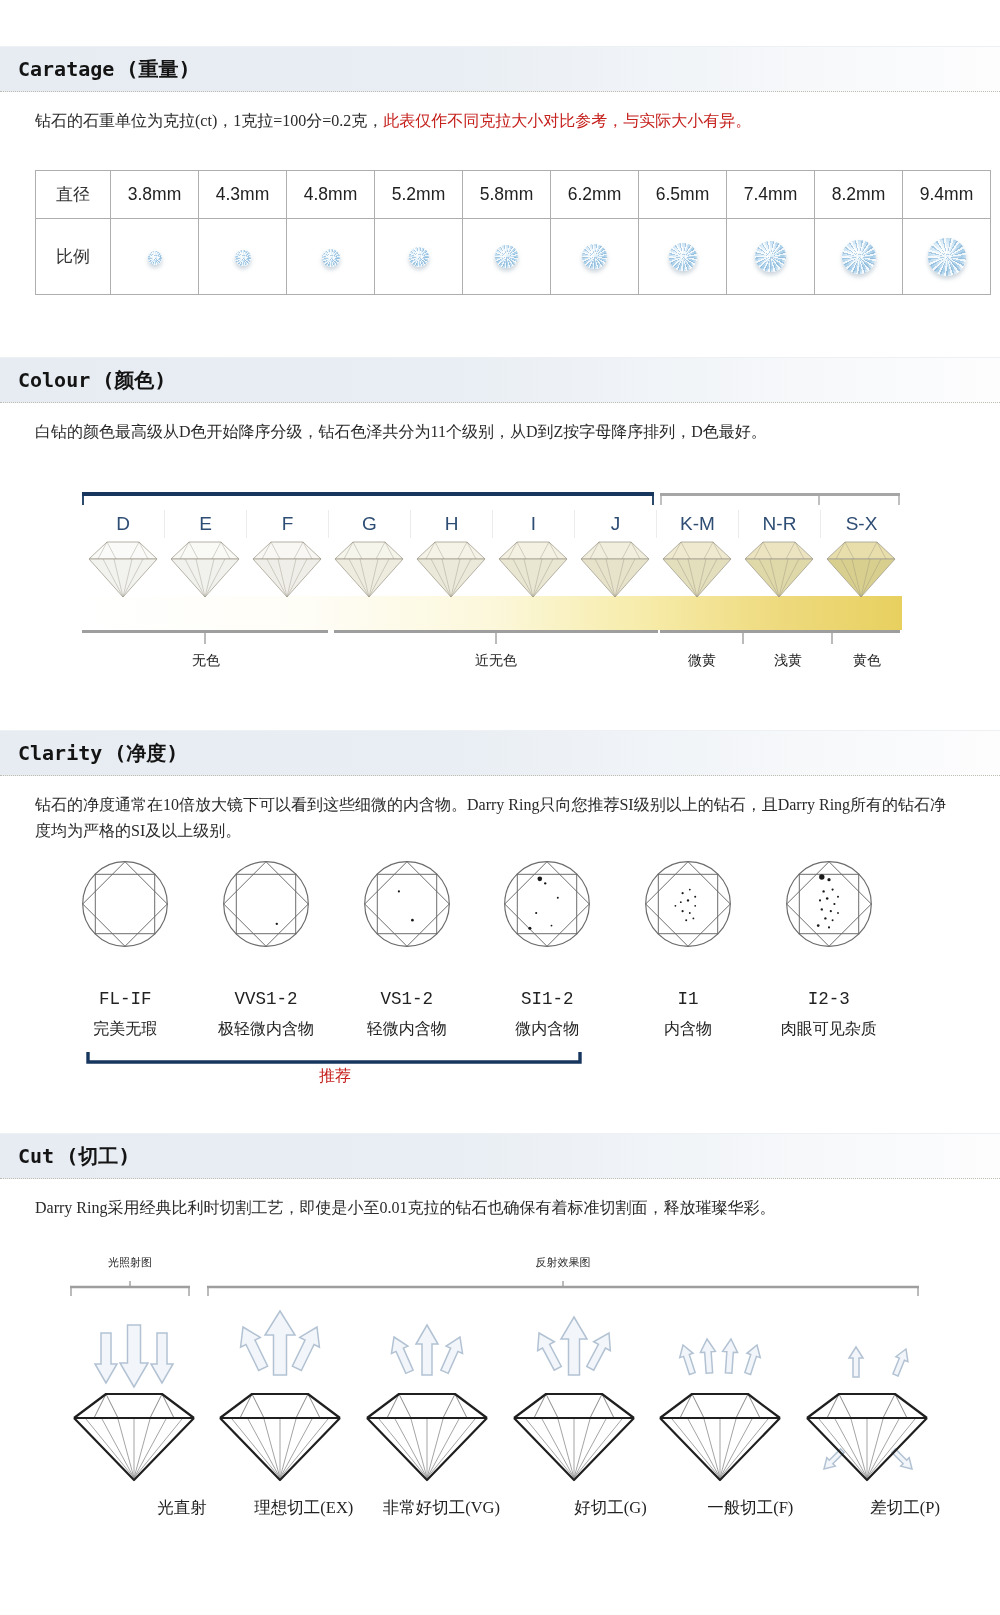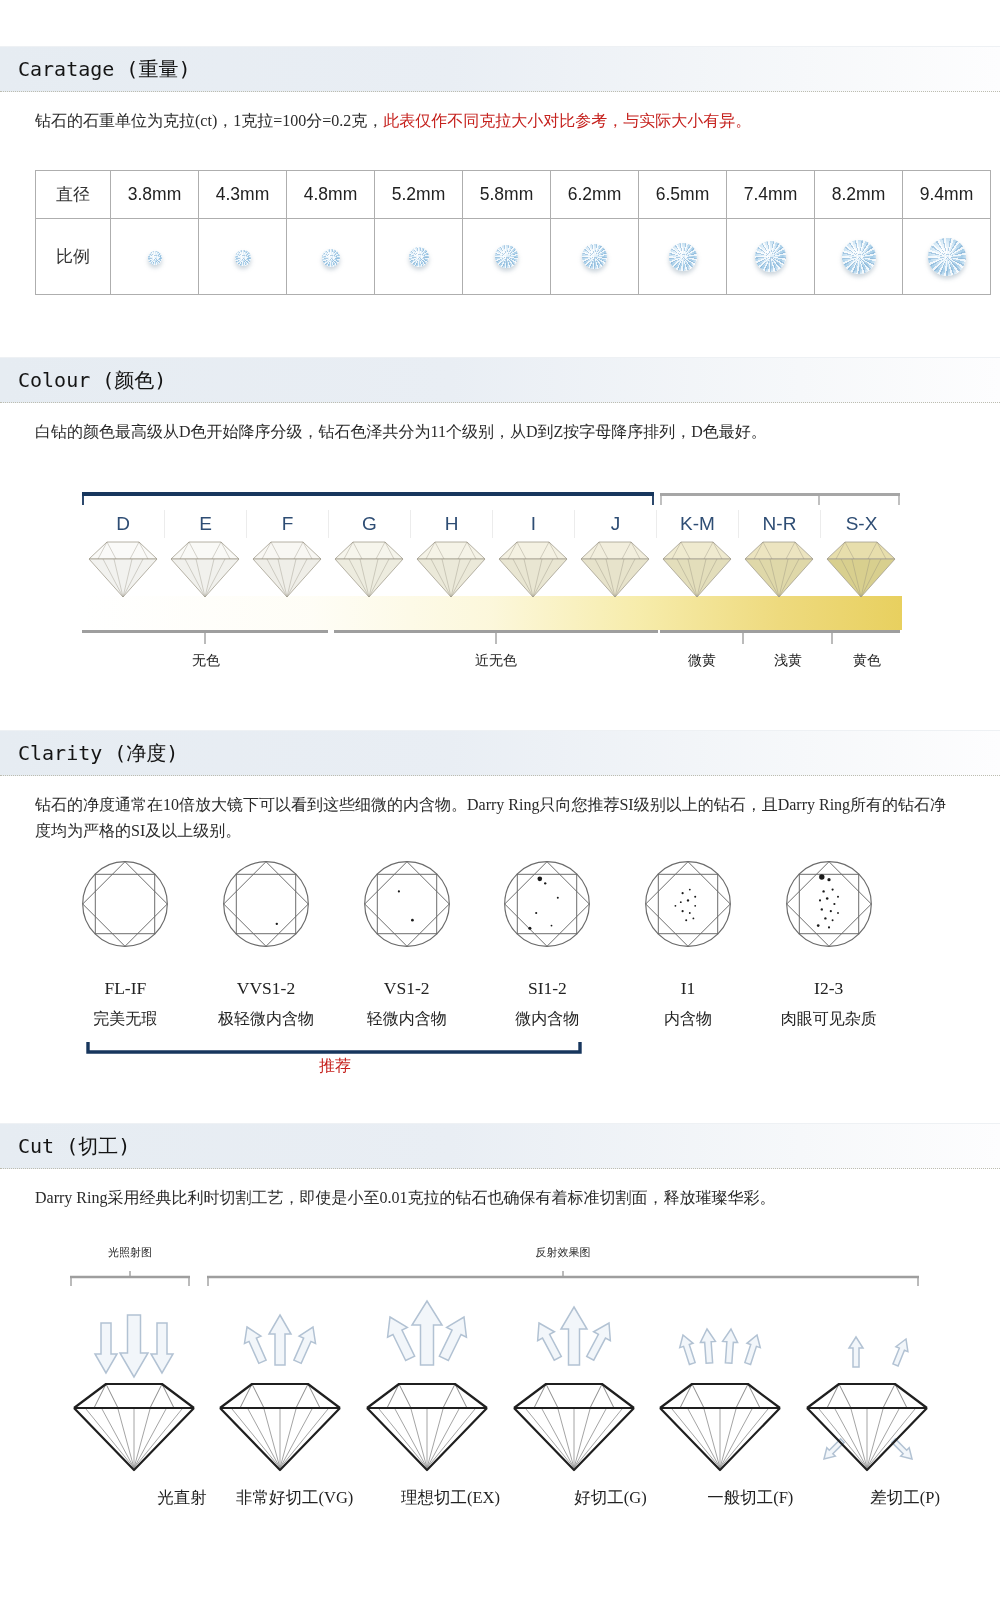--- a/index.html
+++ b/index.html
@@ -1,21 +1,21 @@
 <!DOCTYPE html>
 <html><head>
 <meta charset="utf-8">
 <style>
   html,body{margin:0;padding:0;background:#fff;}
   .page{width:1000px;background:#fff;font-family:"Liberation Serif","DejaVu Serif",serif;color:#2a2a2a;overflow:hidden;}
 
   .sec-header{
     margin-top:46px;height:44px;line-height:44px;padding-left:18px;
     font-family:"DejaVu Sans Mono","Liberation Mono",monospace;
-    font-weight:normal;font-size:20px;color:#141414;
+    font-weight:bold;font-size:20px;color:#141414;
     background:linear-gradient(90deg,#e6ecf2 0%,#e9eef4 45%,#f6f8fa 80%,#fdfdfe 100%);
     border-top:1px solid #eef1f4;
     border-bottom:1px dotted #bdbdb0;
   }
   .sec-header:first-child{margin-top:46px;}
   .para{margin:16px 35px 0 35px;width:920px;font-size:16px;line-height:1.65;}
   .para .warn{font-weight:bold;}
 
   
   table.carat{border-collapse:collapse;margin:36px 0 0 35px;table-layout:fixed;}
@@ -39,21 +39,21 @@
   .colour-letters .ccell:first-child{border-left:none;}
   .colour-gems .ccell{height:64px;}
   .grad-bar{width:820px;height:34px;margin-top:-6px;
     background:linear-gradient(90deg, rgba(255,252,235,0) 0%, rgba(252,246,210,.2) 28%, rgba(248,238,175,.45) 50%, rgba(243,228,135,.7) 68%, #eeda7e 85%, #e8d05f 100%);}
   .colour-groups{position:relative;height:24px;margin-top:2px;}
   .glabel{position:absolute;transform:translateX(-50%);font-size:14px;color:#222;white-space:nowrap;}
 
   
   .clarity-row{display:flex;margin:14px 0 0 55px;width:844px;}
   .clar-col{flex:1;text-align:center;}
-  .clar-grade{margin-top:25px;font-size:17.5px;color:#222;font-family:Liberation Serif, serif;}
+  .clar-grade{margin-top:36px;font-size:17.5px;color:#222;font-family:Liberation Mono, monospace;}
   .clar-desc{margin-top:10px;font-size:16px;color:#222;}
   .clar-bracket{display:block;margin:10px 0 0 55px;}
   .recommend{margin:0 0 0 55px;width:560px;text-align:center;font-size:16px;}
 
   
   .cut-toplabels{position:relative;margin:34px 0 0 60px;width:880px;height:24px;font-size:11px;}
   .cut-toplabels span{position:absolute;transform:translateX(-50%);white-space:nowrap;}
   .cut-bracket{display:block;margin:2px 0 0 60px;}
   .cut-row{display:flex;margin:0 0 0 60px;width:880px;}
   .cut-col{flex:1;text-align:right;}
@@ -410,20 +410,42 @@
             <line x1="45" y1="97" x2="57" y2="121"></line>
   <line x1="101" y1="97" x2="89" y2="121"></line>
             <line x1="101" y1="97" x2="113" y2="121"></line>
           </g>
   <polyline class="o" points="13,121 45,97 101,97 133,121"></polyline>
   <line class="o" x1="13" y1="121" x2="133" y2="121"></line>
   <polyline class="o" points="13,121 73,183 133,121"></polyline>
   </svg>
      <div class="cut-label">光直射</div></div>
       <div class="cut-col"><svg width="146" height="190" viewBox="0 0 146 190">
+  <polygon class="arrow" points="0,0 11,17 5,17 5,46 -5,46 -5,17 -11,17" transform="translate(36,30) rotate(-26)"></polygon>
+          <polygon class="arrow" points="0,0 15,24 6.5,24 6.5,64 -6.5,64 -6.5,24 -15,24" transform="translate(73,14) rotate(0)"></polygon>
+          <polygon class="arrow" points="0,0 11,17 5,17 5,46 -5,46 -5,17 -11,17" transform="translate(110,30) rotate(26)"></polygon>
+  <line class="fan" x1="73" y1="181" x2="25" y2="122"></line>
+          <line class="fan" x1="73" y1="181" x2="41" y2="122"></line>
+          <line class="fan" x1="73" y1="181" x2="57" y2="122"></line>
+          <line class="fan" x1="73" y1="181" x2="73" y2="122"></line>
+          <line class="fan" x1="73" y1="181" x2="89" y2="122"></line>
+          <line class="fan" x1="73" y1="181" x2="105" y2="122"></line>
+          <line class="fan" x1="73" y1="181" x2="121" y2="122"></line>
+  <g class="cf" fill="none">
+            <line x1="45" y1="97" x2="33" y2="121"></line>
+            <line x1="45" y1="97" x2="57" y2="121"></line>
+  <line x1="101" y1="97" x2="89" y2="121"></line>
+            <line x1="101" y1="97" x2="113" y2="121"></line>
+          </g>
+  <polyline class="o" points="13,121 45,97 101,97 133,121"></polyline>
+  <line class="o" x1="13" y1="121" x2="133" y2="121"></line>
+  <polyline class="o" points="13,121 73,183 133,121"></polyline>
+  </svg>
+     <div class="cut-label">理想切工(EX)</div></div>
+      <div class="cut-col"><svg width="146" height="190" viewBox="0 0 146 190">
   <polygon class="arrow" points="0,0 9,14 4,14 4,38 -4,38 -4,14 -9,14" transform="translate(40,40) rotate(-24)"></polygon>
           <polygon class="arrow" points="0,0 11,19 5,19 5,50 -5,50 -5,19 -11,19" transform="translate(73,28) rotate(0)"></polygon>
           <polygon class="arrow" points="0,0 9,14 4,14 4,38 -4,38 -4,14 -9,14" transform="translate(106,40) rotate(24)"></polygon>
   <line class="fan" x1="73" y1="181" x2="25" y2="122"></line>
           <line class="fan" x1="73" y1="181" x2="41" y2="122"></line>
           <line class="fan" x1="73" y1="181" x2="57" y2="122"></line>
           <line class="fan" x1="73" y1="181" x2="73" y2="122"></line>
           <line class="fan" x1="73" y1="181" x2="89" y2="122"></line>
           <line class="fan" x1="73" y1="181" x2="105" y2="122"></line>
           <line class="fan" x1="73" y1="181" x2="121" y2="122"></line>
@@ -431,42 +453,20 @@
             <line x1="45" y1="97" x2="33" y2="121"></line>
             <line x1="45" y1="97" x2="57" y2="121"></line>
   <line x1="101" y1="97" x2="89" y2="121"></line>
             <line x1="101" y1="97" x2="113" y2="121"></line>
           </g>
   <polyline class="o" points="13,121 45,97 101,97 133,121"></polyline>
   <line class="o" x1="13" y1="121" x2="133" y2="121"></line>
   <polyline class="o" points="13,121 73,183 133,121"></polyline>
   </svg>
      <div class="cut-label">非常好切工(VG)</div></div>
-      <div class="cut-col"><svg width="146" height="190" viewBox="0 0 146 190">
-  <polygon class="arrow" points="0,0 11,17 5,17 5,46 -5,46 -5,17 -11,17" transform="translate(36,30) rotate(-26)"></polygon>
-          <polygon class="arrow" points="0,0 15,24 6.5,24 6.5,64 -6.5,64 -6.5,24 -15,24" transform="translate(73,14) rotate(0)"></polygon>
-          <polygon class="arrow" points="0,0 11,17 5,17 5,46 -5,46 -5,17 -11,17" transform="translate(110,30) rotate(26)"></polygon>
-  <line class="fan" x1="73" y1="181" x2="25" y2="122"></line>
-          <line class="fan" x1="73" y1="181" x2="41" y2="122"></line>
-          <line class="fan" x1="73" y1="181" x2="57" y2="122"></line>
-          <line class="fan" x1="73" y1="181" x2="73" y2="122"></line>
-          <line class="fan" x1="73" y1="181" x2="89" y2="122"></line>
-          <line class="fan" x1="73" y1="181" x2="105" y2="122"></line>
-          <line class="fan" x1="73" y1="181" x2="121" y2="122"></line>
-  <g class="cf" fill="none">
-            <line x1="45" y1="97" x2="33" y2="121"></line>
-            <line x1="45" y1="97" x2="57" y2="121"></line>
-  <line x1="101" y1="97" x2="89" y2="121"></line>
-            <line x1="101" y1="97" x2="113" y2="121"></line>
-          </g>
-  <polyline class="o" points="13,121 45,97 101,97 133,121"></polyline>
-  <line class="o" x1="13" y1="121" x2="133" y2="121"></line>
-  <polyline class="o" points="13,121 73,183 133,121"></polyline>
-  </svg>
-     <div class="cut-label">理想切工(EX)</div></div>
       <div class="cut-col"><svg width="146" height="190" viewBox="0 0 146 190">
   <polygon class="arrow" points="0,0 9.5,15 4,15 4,40 -4,40 -4,15 -9.5,15" transform="translate(38,36) rotate(-28)"></polygon>
           <polygon class="arrow" points="0,0 13,22 5.5,22 5.5,58 -5.5,58 -5.5,22 -13,22" transform="translate(73,20) rotate(0)"></polygon>
           <polygon class="arrow" points="0,0 9.5,15 4,15 4,40 -4,40 -4,15 -9.5,15" transform="translate(108,36) rotate(28)"></polygon>
   <line class="fan" x1="73" y1="181" x2="25" y2="122"></line>
           <line class="fan" x1="73" y1="181" x2="41" y2="122"></line>
           <line class="fan" x1="73" y1="181" x2="57" y2="122"></line>
           <line class="fan" x1="73" y1="181" x2="73" y2="122"></line>
           <line class="fan" x1="73" y1="181" x2="89" y2="122"></line>
           <line class="fan" x1="73" y1="181" x2="105" y2="122"></line>

